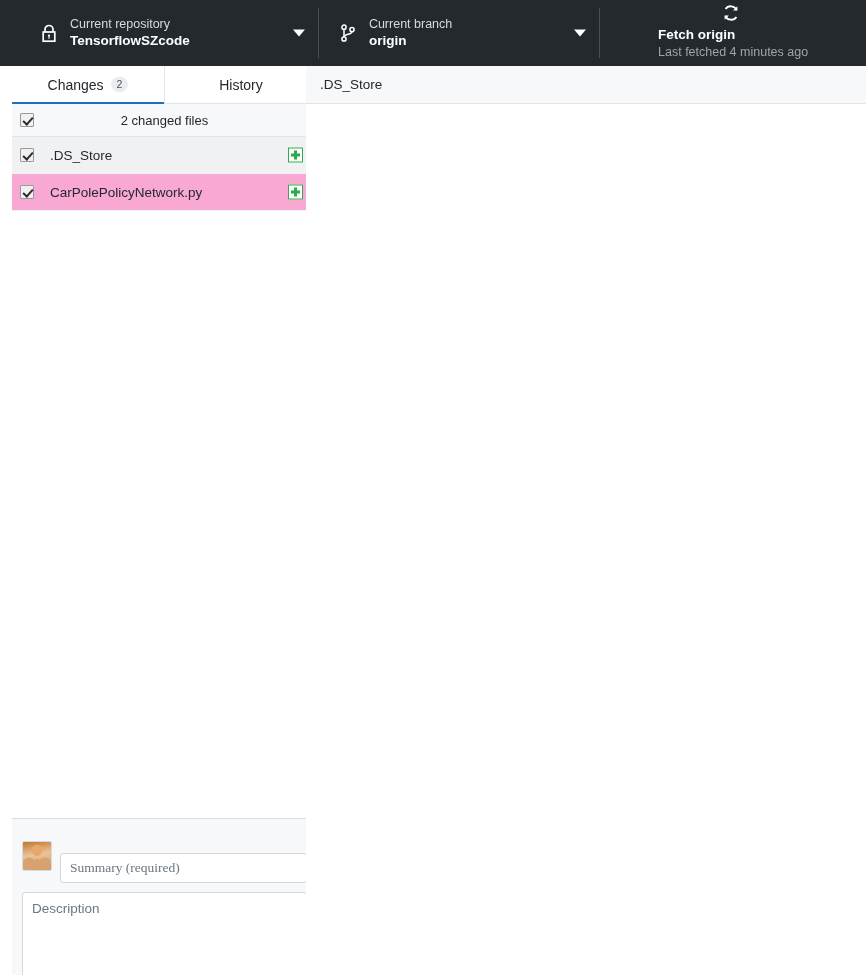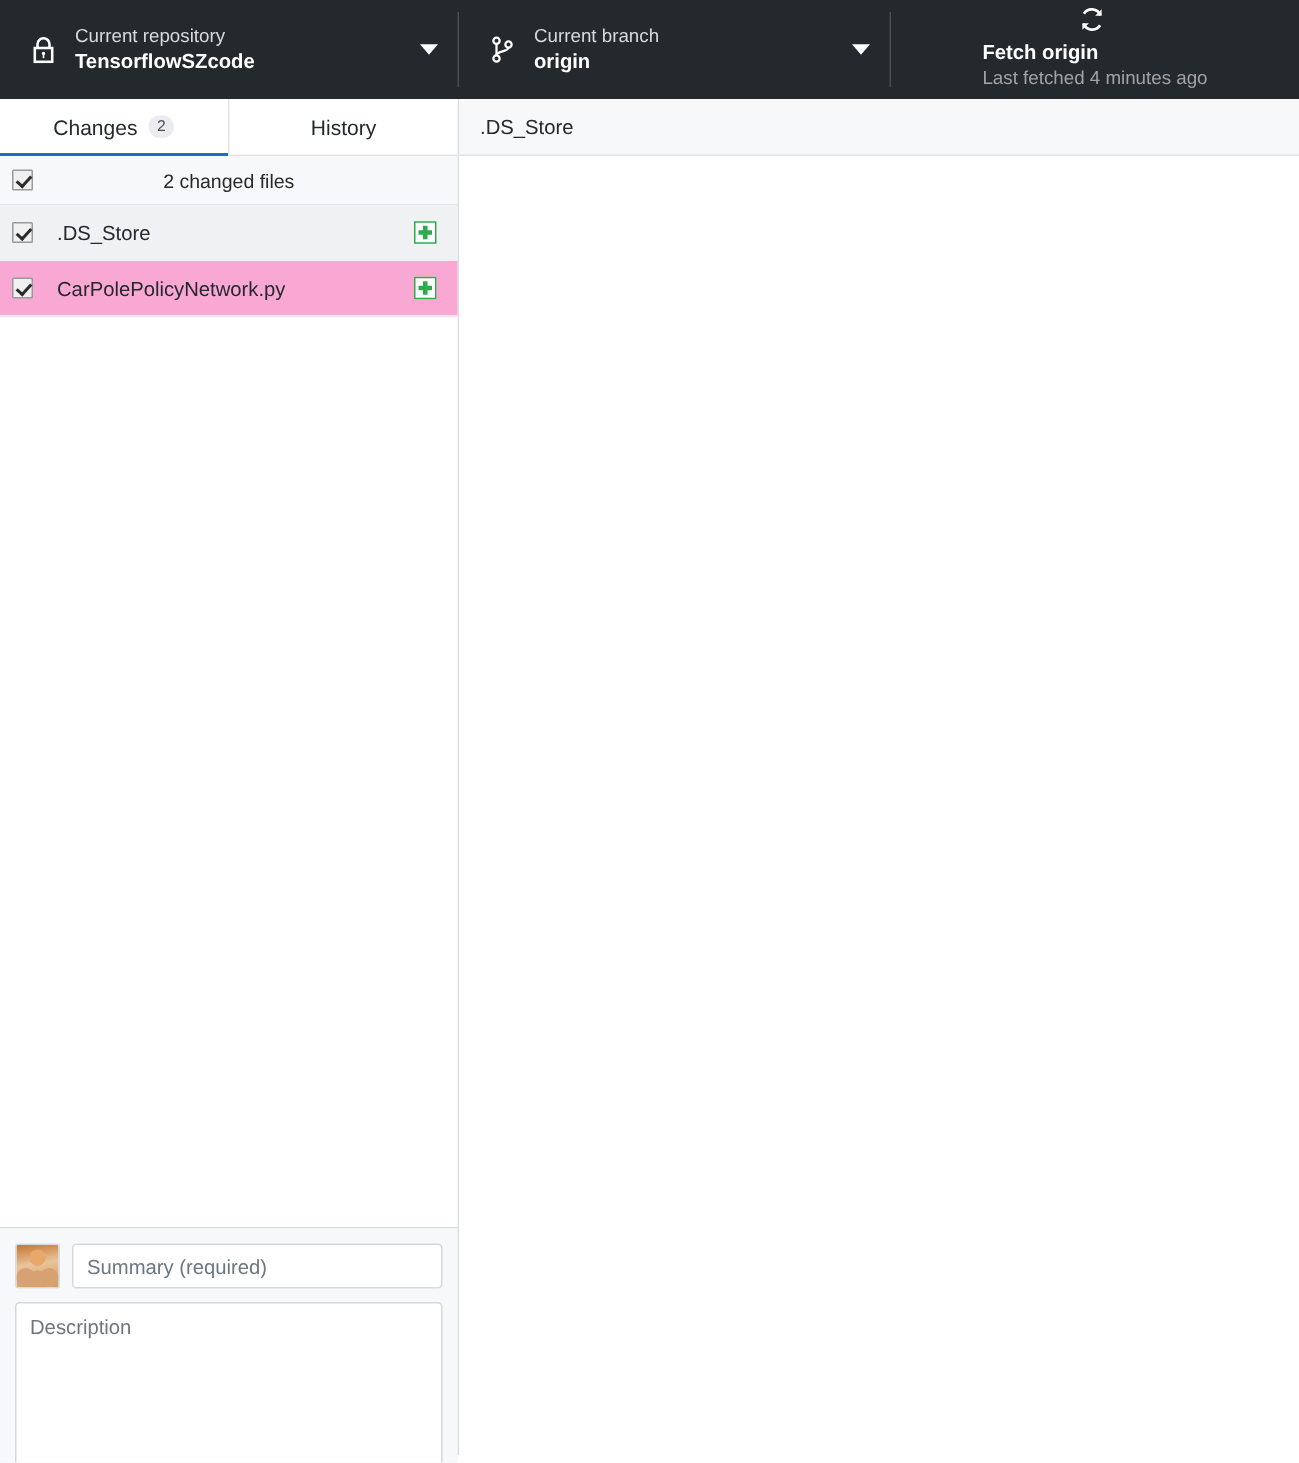--- a/index.html
+++ b/index.html
@@ -18,21 +18,21 @@
     background: #24292e;
     display: flex;
     color: #ffffff;
   }
   .tb-cell {
     display: flex; align-items: center;
     height: 66px;
     position: relative;
     padding: 0 12px;
   }
-  .tb-cell.repo   { width: 306px; }
+  .tb-cell.repo   { width: 306px; margin-left: 20px; }
   .tb-cell.branch { width: 288px; }
   .tb-cell.fetch  { width: 272px; flex-direction: column; }
   .tb-sep {
     position: absolute; right: 0; top: 8px;
     width: 1px; height: 50px;
     background: #4a4f55;
   }
   .tb-icon {
     width: 26px; min-width: 26px; height: 26px;
     display: flex; align-items: center; justify-content: center;
@@ -47,21 +47,21 @@
     position: absolute; right: 14px; top: 50%;
     transform: translateY(-50%);
     width: 0; height: 0;
     border-left: 6px solid transparent;
     border-right: 6px solid transparent;
     border-top: 7px solid #ffffff;
   }
 
   
   .sidebar {
-    position: absolute; top: 66px; left: 0;
+    position: absolute; top: 66px; left: 12px;
     width: 306px; height: 904px;
     background: #ffffff;
     border-right: 1px solid #d8dce0;
   }
   .tabs {
     display: flex; height: 38px;
     background: #ffffff;
     border-bottom: 1px solid #e1e4e8;
   }
   .tab {
@@ -162,23 +162,24 @@
       radial-gradient(circle at 50% 30%, #e8a86a 0 22%, rgba(0,0,0,0) 23%),
       radial-gradient(circle at 22% 78%, #d8a172 0 20%, rgba(0,0,0,0) 21%),
       radial-gradient(circle at 50% 80%, #d8a172 0 20%, rgba(0,0,0,0) 21%),
       radial-gradient(circle at 78% 78%, #d8a172 0 20%, rgba(0,0,0,0) 21%),
       linear-gradient(170deg, #c6762f 0%, #e8c49a 45%, #cf9a5e 100%);
   }
   .summary-input {
     flex: 1; height: 30px;
     border: 1px solid #d5d9dd; border-radius: 3px;
     background: #ffffff;
-    font-family: Liberation Sans, sans-serif;
+    font-family: Liberation Serif, serif;
     font-size: 13.5px; color: #8b5cf6;
     padding: 0 9px;
+    margin-top: 24px;
   }
   .summary-input::placeholder { color: #6b7781; }
   .desc-wrap {
     position: relative;
     margin-top: 9px;
     height: 130px;
     border: 1px solid #d5d9dd; border-radius: 3px;
     background: #ffffff;
   }
   .desc-input {

